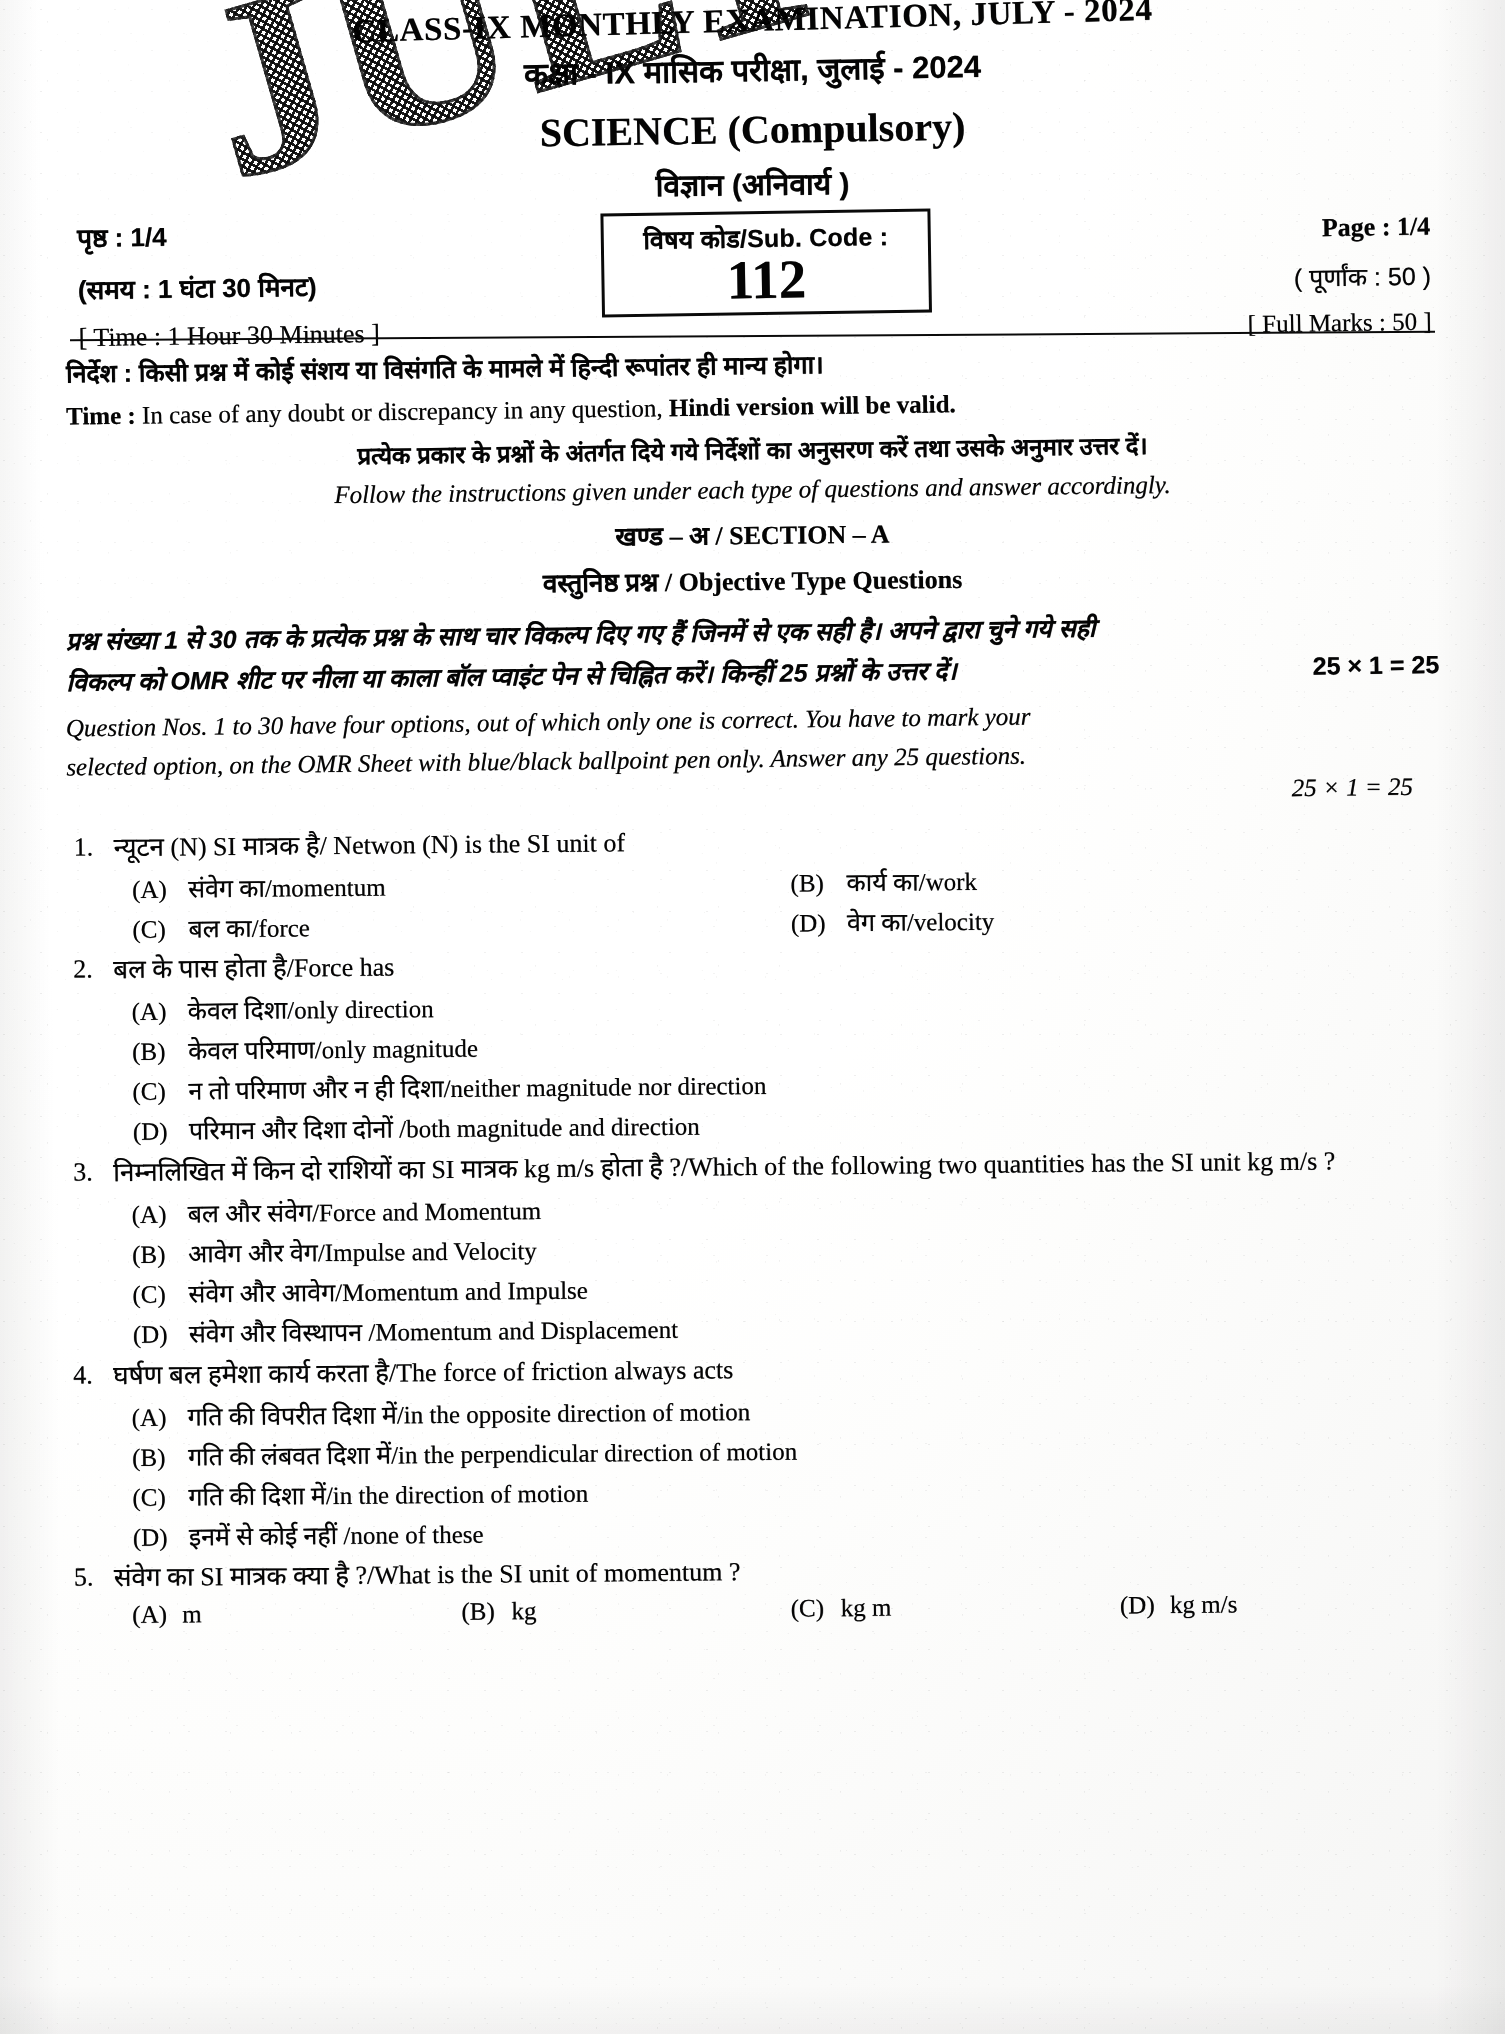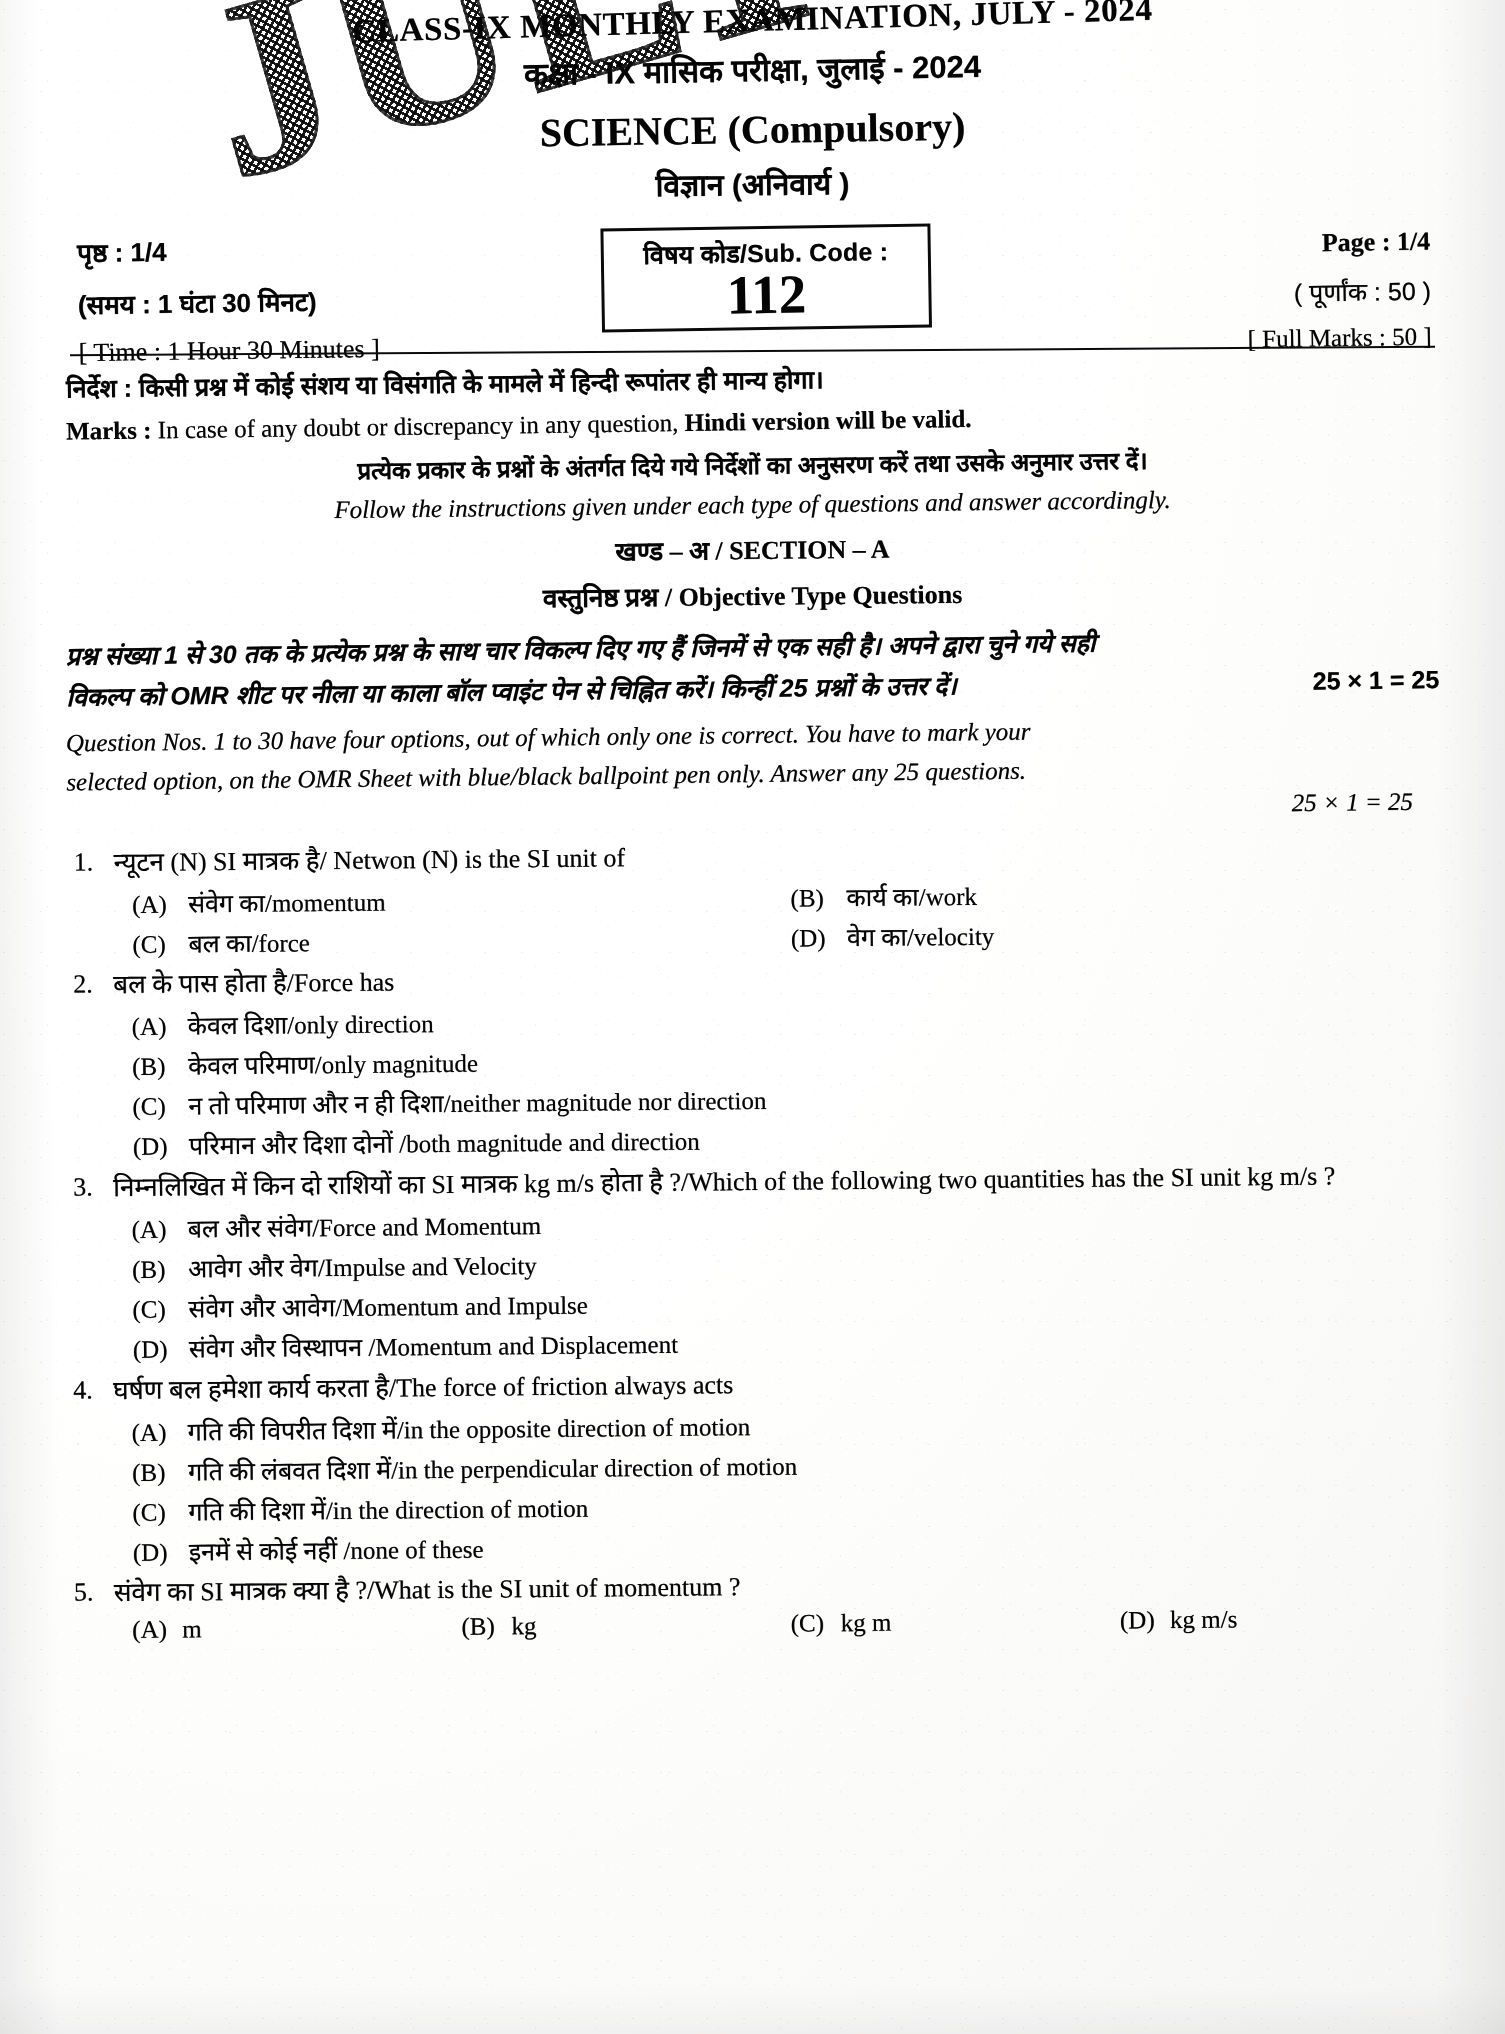--- a/index.html
+++ b/index.html
@@ -99,21 +99,21 @@
   .subject-hi {
     font-size: 30px; font-weight: 700;
     text-align: center;
     transform: rotate(-0.6deg);
     margin-top: 10px;
   }
 
   
   .meta-row {
     position: relative;
-    margin-top: 22px;
+    margin-top: 7px;
     height: 120px;
   }
   .meta-left  { position:absolute; left: 22px;  top: 6px; transform: rotate(-0.8deg); }
   .meta-right { position:absolute; right: 18px; top: 2px; transform: rotate(-0.9deg); text-align:right; }
   .meta-line { font-size: 26px; font-weight: 700; margin-bottom: 16px; white-space: nowrap; }
   .meta-line.reg { font-weight: 400; }
   .meta-line.small { font-size: 25px; font-weight: 400; }
 
   .subcode-box {
     position: absolute;
@@ -257,21 +257,21 @@
       <div class="meta-line small">[ Full Marks : 50 ]</div>
     </div>
   </div>
 
   <hr class="hr">
 
   <div class="ins">
     <div class="ins-hi hi">निर्देश : किसी प्रश्न में कोई संशय या विसंगति के मामले में हिन्दी रूपांतर ही मान्य होगा।</div>
 
     <div class="ins-note">
-      <b>Marks :</b>
+      <b>Time :</b>
       <span>In case of any doubt or discrepancy in any question, </span><b>Hindi version will be valid.</b>
     </div>
 
     <div class="ins-hi2 hi">प्रत्येक प्रकार के प्रश्नों के अंतर्गत दिये गये निर्देशों का अनुसरण करें तथा उसके अनुमार उत्तर दें।</div>
     <div class="ins-it">Follow the instructions given under each type of questions and answer accordingly.</div>
 
     <div class="sec-head">खण्ड – अ  / SECTION – A</div>
     <div class="sec-sub">वस्तुनिष्ठ प्रश्न / Objective Type Questions</div>
 
     <div class="mark-hi hi">

